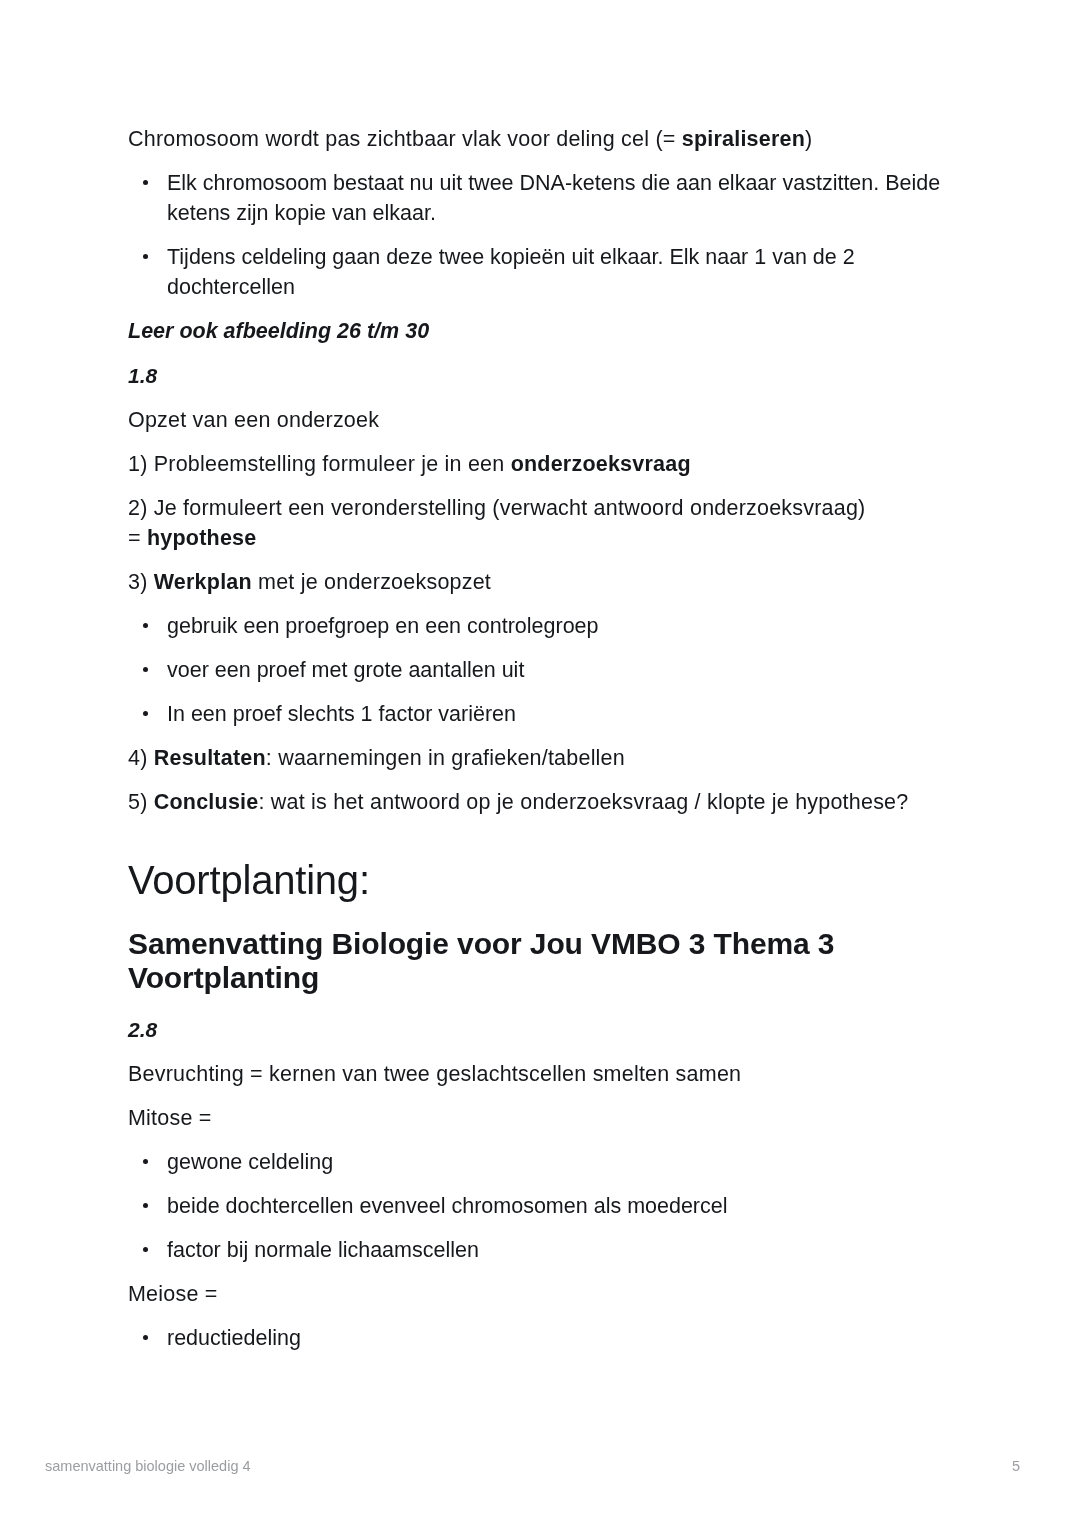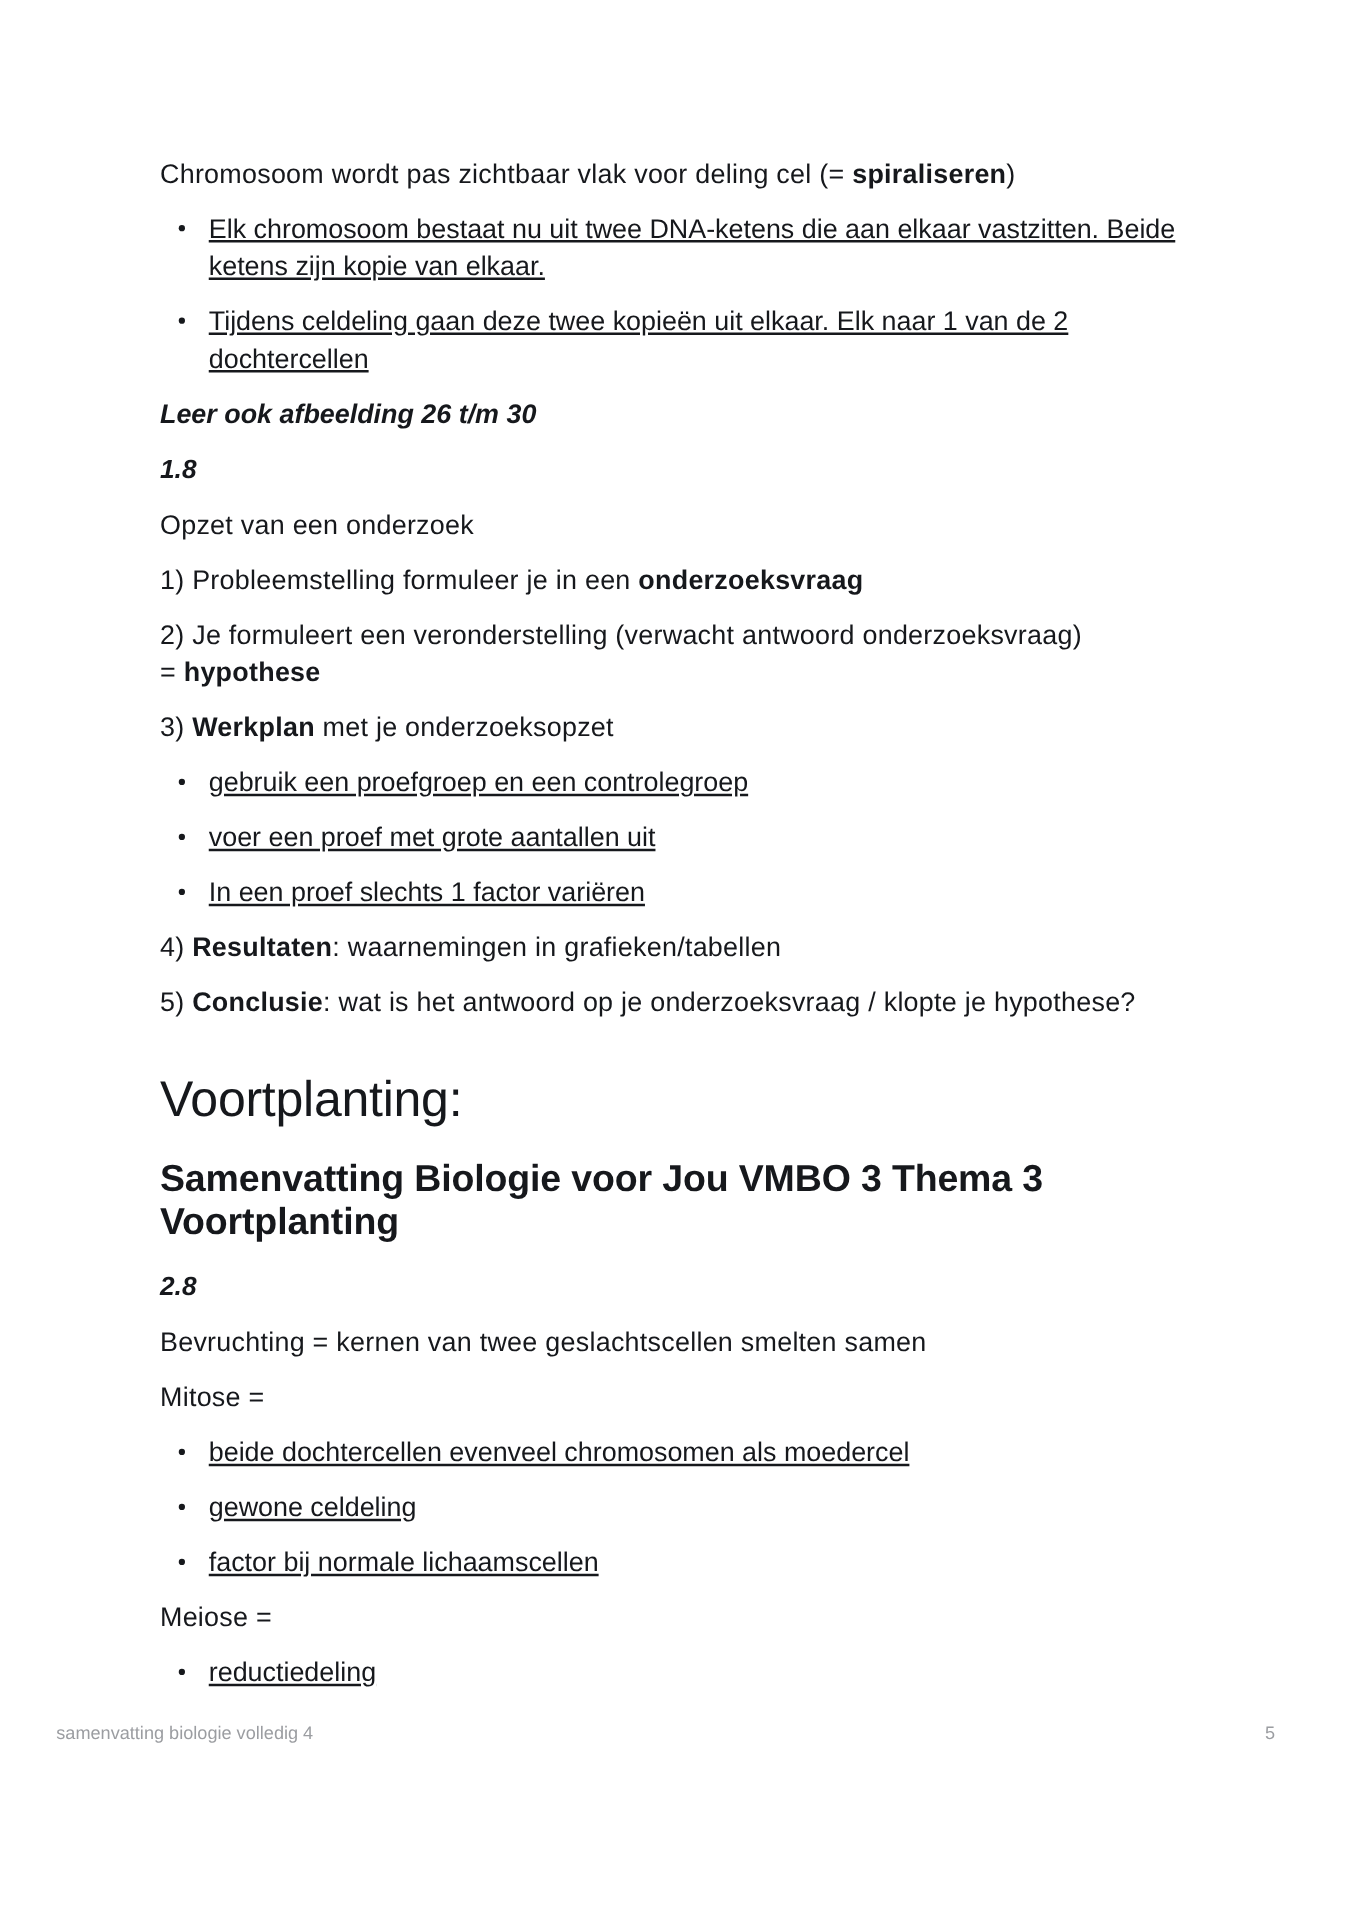--- a/index.html
+++ b/index.html
@@ -63,21 +63,20 @@
     list-style: none;
     margin: 2px 0 4px 0;
     padding: 0;
   }
   ul.bullets li {
     position: relative;
     padding-left: 39px;
     font-size: 21.5px;
     line-height: 30px;
     margin: 0 0 14px 0;
-    text-decoration: underline;
   }
   ul.bullets li:last-child { margin-bottom: 14px; }
   ul.bullets li .dot {
     position: absolute;
     left: 15px;
     top: 12px;
     width: 5px;
     height: 5px;
     border-radius: 50%;
     background: #16181c;
@@ -98,21 +97,21 @@
     letter-spacing: -0.004em;
     margin: 0 0 20px 0;
     max-width: 790px;
   }
 
   
   .footer {
     position: absolute;
     left: 45px;
     right: 45px;
-    top: 1376px;
+    top: 1455px;
     height: 22px;
     display: flex;
     align-items: center;
     justify-content: space-between;
     color: #9b9da1;
     font-size: 14.5px;
     line-height: 22px;
   }
   .footer .fnum { padding-right: 15px; }
 </style>
@@ -139,22 +138,22 @@
         <li><span class="dot"></span><span>In een proef slechts 1 factor variëren</span></li>
       </ul>
       <p class="para">4) <b class="bold">Resultaten</b>: waarnemingen in grafieken/tabellen</p>
       <p class="para">5) <b class="bold">Conclusie</b>: wat is het antwoord op je onderzoeksvraag / klopte je hypothese?</p>
       <div class="h1">Voortplanting:</div>
       <div class="h2">Samenvatting Biologie voor Jou VMBO 3 Thema 3 Voortplanting</div>
       <p class="seclabel">2.8</p>
       <p class="para">Bevruchting = kernen van twee geslachtscellen smelten samen</p>
       <p class="para">Mitose =</p>
       <ul class="bullets">
+        <li><span class="dot"></span><span>gewone celdeling</span></li>
         <li><span class="dot"></span><span>beide dochtercellen evenveel chromosomen als moedercel</span></li>
-        <li><span class="dot"></span><span>gewone celdeling</span></li>
         <li><span class="dot"></span><span>factor bij normale lichaamscellen</span></li>
       </ul>
       <p class="para">Meiose =</p>
       <ul class="bullets">
         <li><span class="dot"></span><span>reductiedeling</span></li>
       </ul>
     </div>
 
   <div class="footer">
     <span class="ftitle">samenvatting biologie volledig 4</span>

